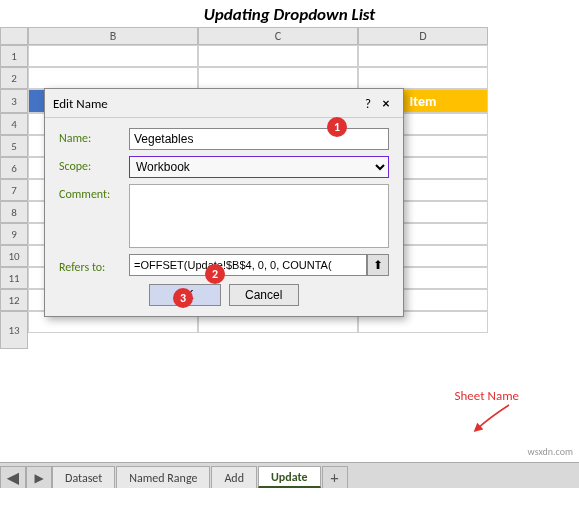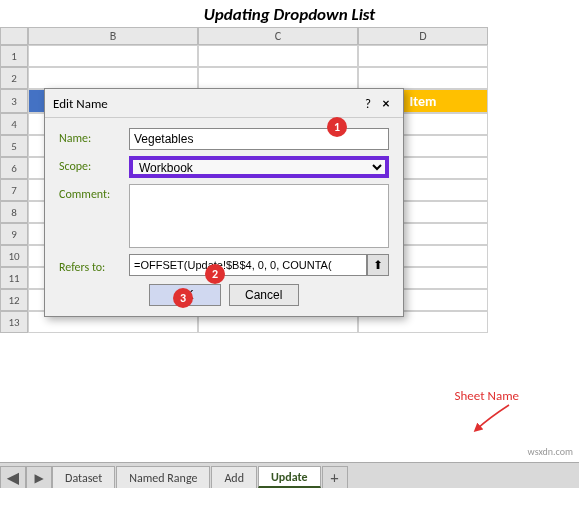--- a/index.html
+++ b/index.html
@@ -177,21 +177,21 @@
       border: 1px solid #888;
       background: #fff;
       font-size: 12px;
       padding: 0 4px;
       outline: none;
     }
 
     .dialog-select {
       flex: 1;
       height: 22px;
-      border: 4px solid #6d28d9;
+      border: 1px solid #6d28d9;
       background: #f8f8f8;
       font-size: 12px;
       padding: 0 2px;
     }
 
     .dialog-comment {
       flex: 1;
       height: 64px;
       border: 1px solid #aaa;
       background: #fff;
@@ -428,21 +428,21 @@
       <div class="cell cell-c" style="height:22px;"></div>
       <div class="cell cell-d" style="height:22px;"></div>
     </div>
     <div class="grid-row">
       <div class="row-num" style="height:22px;">12</div>
       <div class="cell cell-b" style="height:22px;"></div>
       <div class="cell cell-c" style="height:22px;"></div>
       <div class="cell cell-d" style="height:22px;"></div>
     </div>
     <div class="grid-row">
-      <div class="row-num" style="height:22px;">13</div>
+      <div class="row-num" style="height:38px;">13</div>
       <div class="cell cell-b" style="height:22px;"></div>
       <div class="cell cell-c" style="height:22px;"></div>
       <div class="cell cell-d" style="height:22px;"></div>
     </div>
 
     <div class="dialog-overlay">
       <div class="dialog-titlebar">
         <span class="dialog-title-text">Edit Name</span>
         <div class="dialog-title-controls">
           <span class="dialog-question">?</span>

